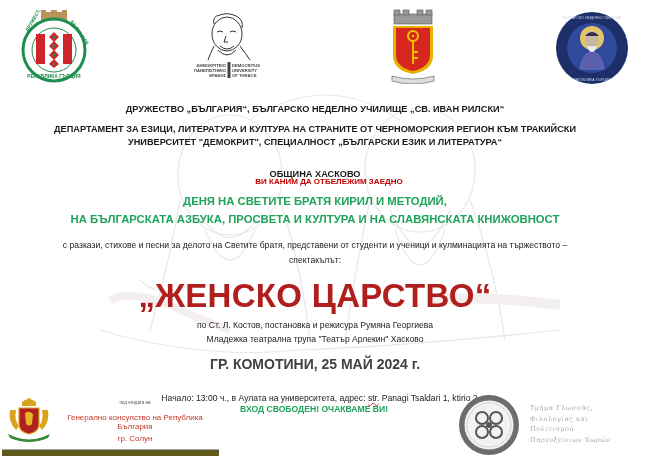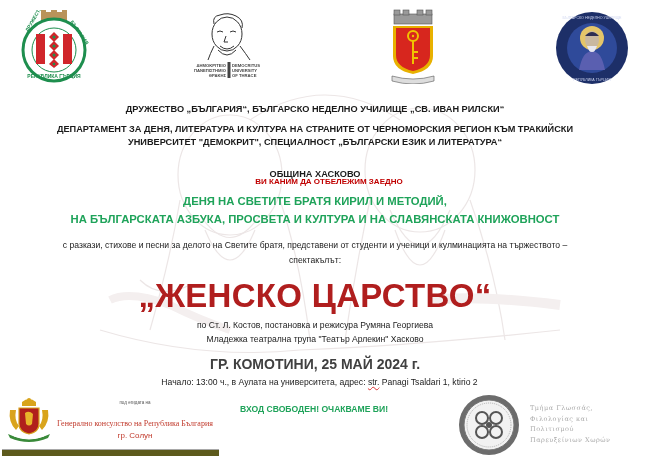--- a/index.html
+++ b/index.html
@@ -20,27 +20,27 @@
   .org4 { top: 157px; font-size: 9.2px; margin-top: 12px; }
   .invite { top: 177px; font-size: 8px; color: #c00000; padding-left: 28px; }
   .green1 { top: 195px; font-size: 11.3px; color: #1fa35a; }
   .green2 { top: 213px; font-size: 11.3px; color: #1fa35a; }
   .desc1 { top: 240px; font-size: 8.6px; color: #222; }
   .desc2 { top: 255px; font-size: 8.6px; color: #222; }
   .play { top: 277px; font-size: 33px; color: #b01e1e; font-weight: bold; letter-spacing: 0.3px; }
   .credit1 { top: 320px; font-size: 8.6px; color: #222; }
   .credit2 { top: 334px; font-size: 8.6px; color: #222; }
   .date { top: 356px; font-size: 14px; color: #404040; font-weight: bold; }
-  .start { top: 377px; font-size: 8.6px; color: #222; padding-left: 9px; }
+  .start { top: 393px; font-size: 8.6px; color: #222; padding-left: 9px; }
   .start .squig { text-decoration: underline wavy #d33; text-decoration-thickness: 1px; }
   .free { position: absolute; left: 240px; top: 404px; font-size: 8.6px; color: #1fa35a; font-weight: bold; white-space: nowrap; }
 
   .consulate { position: absolute; left: 55px; top: 400px; width: 160px; text-align: center; }
   .consulate .small { font-size: 4.5px; color: #555; display: block; }
-  .consulate .name { font-size: 8px; color: #c0392b; display: block; margin-top: 14px; font-family: Liberation Serif, serif; }
+  .consulate .name { font-size: 8px; color: #c0392b; display: block; margin-top: 8px; }
   .consulate .city { font-size: 8px; color: #c0392b; display: block; margin-top: 3px; }
   .bottom-bar { position: absolute; left: 2px; top: 449px; width: 217px; height: 7px; background: #5d5a1c; border-top: 1px solid #a8a8a8; }
 
   .greek { position: absolute; left: 530px; top: 403px; font-size: 6.5px; color: #aaa; line-height: 10.5px; letter-spacing: 0.5px; font-family: "DejaVu Serif", serif; }
 </style>
 </head>
 <body>
 
 <svg class="watermark" viewBox="0 0 650 456">
   <g fill="none" stroke="#ece6e6" stroke-width="1.2">
@@ -157,21 +157,21 @@
     <path d="M34 36 Q39 50 44 36 Z" fill="#e8e8f0"></path>
     <path d="M26 60 Q30 40 39 42 Q48 40 52 60 Z" fill="#5a5fb0"></path>
     <g fill="#cfd6f0" font-family="Liberation Sans, sans-serif" font-size="3.6" text-anchor="middle">
       <text x="39" y="9">БЪЛГАРСКО НЕДЕЛНО УЧИЛИЩЕ</text>
       <text x="39" y="71">РЕПУБЛИКА ГЪРЦИЯ</text>
     </g>
   </svg>
 </div>
 
 <div class="line bold org1">ДРУЖЕСТВО „БЪЛГАРИЯ“, БЪЛГАРСКО НЕДЕЛНО УЧИЛИЩЕ „СВ. ИВАН РИЛСКИ“</div>
-<div class="line bold org2">ДЕПАРТАМЕНТ ЗА ДЕНЯ, ЛИТЕРАТУРА И КУЛТУРА НА СТРАНИТЕ ОТ ЧЕРНОМОРСКИЯ РЕГИОН КЪМ ТРАКИЙСКИ</div>
+<div class="line bold org2">ДЕПАРТАМЕНТ ЗА ЕЗИЦИ, ЛИТЕРАТУРА И КУЛТУРА НА СТРАНИТЕ ОТ ЧЕРНОМОРСКИЯ РЕГИОН КЪМ ТРАКИЙСКИ</div>
 <div class="line bold org3">УНИВЕРСИТЕТ "ДЕМОКРИТ",  СПЕЦИАЛНОСТ „БЪЛГАРСКИ ЕЗИК И ЛИТЕРАТУРА“</div>
 <div class="line bold org4">ОБЩИНА ХАСКОВО</div>
 
 <div class="line bold invite">ВИ КАНИМ ДА ОТБЕЛЕЖИМ ЗАЕДНО</div>
 <div class="line bold green1">ДЕНЯ НА СВЕТИТЕ БРАТЯ КИРИЛ И МЕТОДИЙ,</div>
 <div class="line bold green2">НА БЪЛГАРСКАТА АЗБУКА, ПРОСВЕТА И КУЛТУРА И НА СЛАВЯНСКАТА КНИЖОВНОСТ</div>
 <div class="line desc1">с разкази, стихове и песни за делото на Светите братя, представени от студенти и ученици и кулминацията на тържеството –</div>
 <div class="line desc2">спектакълът:</div>
 
 <div class="line play">„ЖЕНСКО ЦАРСТВО“</div>

